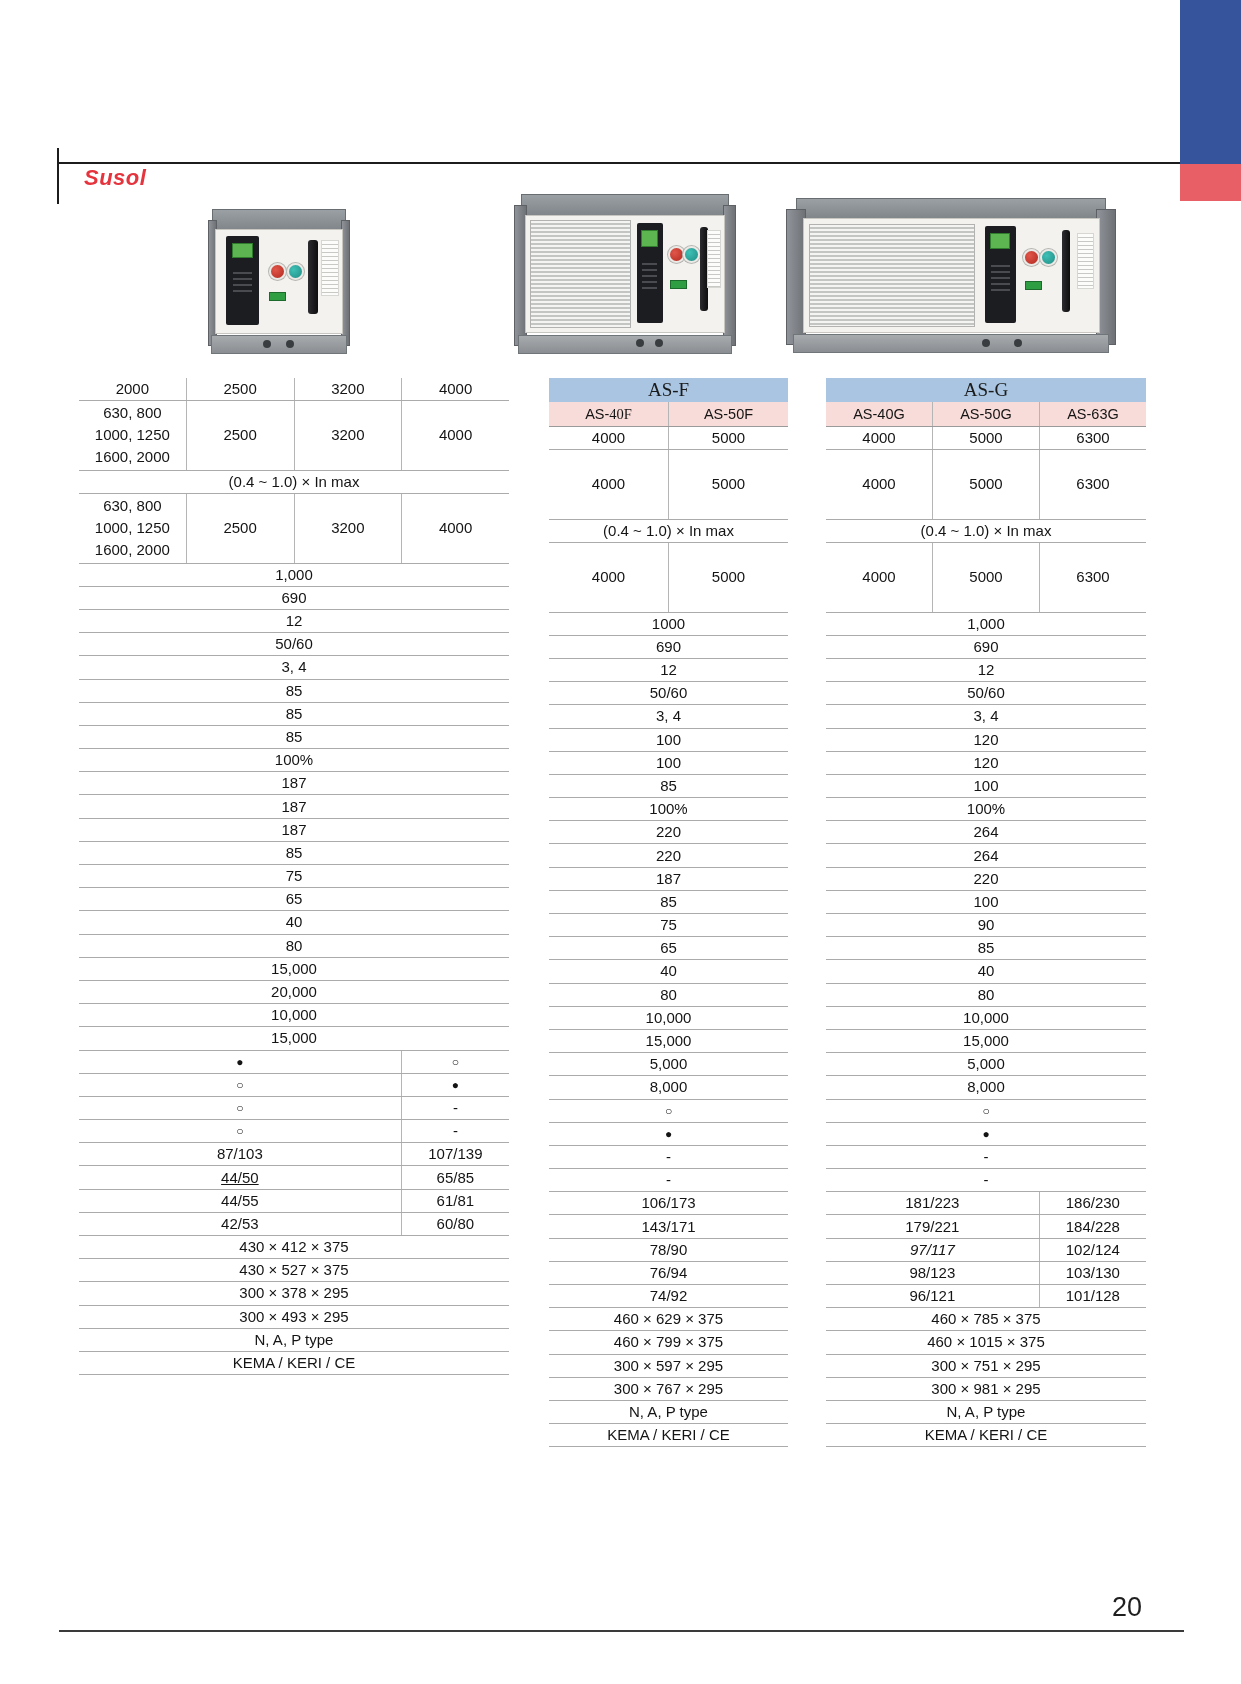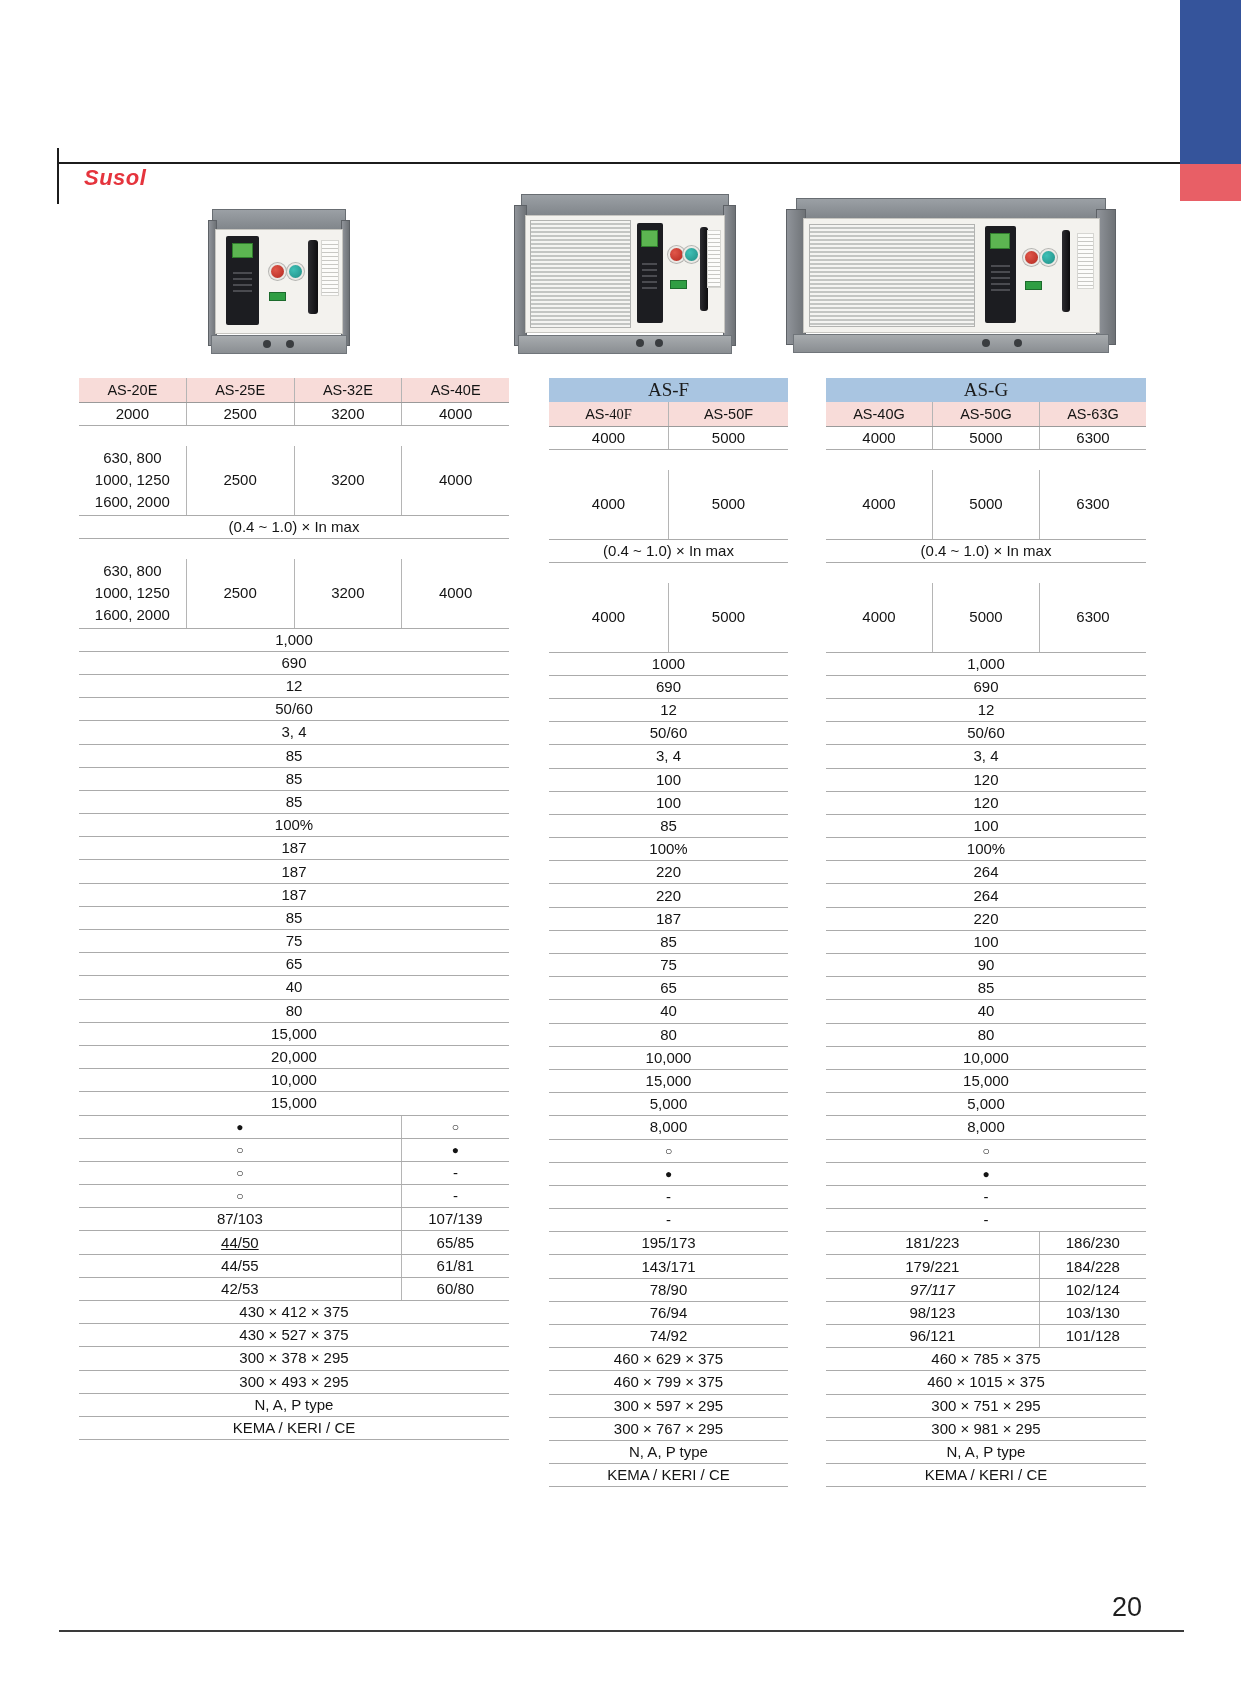--- a/index.html
+++ b/index.html
@@ -14,21 +14,21 @@
   .brand{position:absolute;left:84px;top:165px;font-size:22px;font-weight:bold;font-style:italic;
          letter-spacing:.5px;color:var(--c-brand,#e5343d);}
 
   
   .spec-table{position:absolute;top:378px;font-size:15px;}
   .t-title{height:24px;display:flex;align-items:center;justify-content:center;
            background:var(--c-table-title,#a9c5e1);
            font-family:"Liberation Serif",serif;font-size:19px;color:#1b1b1b;}
   .t-row{display:flex;height:23.2px;border-bottom:1px solid #ababab;box-sizing:border-box;}
   .t-row.models{height:25px;background:var(--c-model-row,#f8dcd9);border-bottom:1px solid #9a9a9a;font-size:14.5px;}
-  .t-row.tall{height:69.6px;margin-top:20px;}
+  .t-row.tall{height:69.6px;}
   .t-cell{flex:1 1 0;display:flex;align-items:center;justify-content:center;
           text-align:center;white-space:pre-line;line-height:22px;box-sizing:border-box;}
   .t-cell.vdiv{border-right:1px solid #b5b5b5;}
   .t-cell.sym{font-size:12px;}
   .serif{font-family:"Liberation Serif",serif;}
 
   
   .footer-rule{position:absolute;left:59px;top:1630px;width:1125px;height:2px;background:#3a3a3a;}
   .page-number{position:absolute;left:1112px;top:1592px;font-size:27px;color:#1f1f1f;}
 
@@ -128,26 +128,20 @@
     <div class="handle" style="left:87.5%;width:2.8%;"></div>
     <div class="ratelabel" style="right:1.5%;top:12%;width:5%;height:48%;"></div>
   </div>
   <div class="base">
     <div class="knob" style="left:60%;"></div>
     <div class="knob" style="left:70%;"></div>
   </div>
 </div>
 
 <div class="spec-table" style="left:79px;width:430px;">
-    <div class="t-row models">
-      <div class="t-cell vdiv" style="flex-grow: 1; flex-basis: 0px;">AS-20E</div>
-      <div class="t-cell vdiv" style="flex-grow: 1; flex-basis: 0px;">AS-25E</div>
-      <div class="t-cell vdiv" style="flex-grow: 1; flex-basis: 0px;">AS-32E</div>
-      <div class="t-cell" style="flex-grow: 1; flex-basis: 0px;">AS-40E</div>
-    </div>
     <div class="t-row">
       <div class="t-cell vdiv" style="flex-grow: 1; flex-basis: 0px;">2000</div>
       <div class="t-cell vdiv" style="flex-grow: 1; flex-basis: 0px;">2500</div>
       <div class="t-cell vdiv" style="flex-grow: 1; flex-basis: 0px;">3200</div>
       <div class="t-cell" style="flex-grow: 1; flex-basis: 0px;">4000</div>
     </div>
     <div class="t-row tall">
       <div class="t-cell vdiv" style="flex-grow: 1; flex-basis: 0px;">630, 800
 1000, 1250
 1600, 2000</div>
@@ -370,21 +364,21 @@
     <div class="t-row">
       <div class="t-cell sym" style="flex-grow: 2; flex-basis: 0px;">●</div>
     </div>
     <div class="t-row">
       <div class="t-cell" style="flex-grow: 2; flex-basis: 0px;">-</div>
     </div>
     <div class="t-row">
       <div class="t-cell" style="flex-grow: 2; flex-basis: 0px;">-</div>
     </div>
     <div class="t-row">
-      <div class="t-cell" style="flex-grow: 2; flex-basis: 0px;">195/173</div>
+      <div class="t-cell" style="flex-grow: 2; flex-basis: 0px;">106/173</div>
     </div>
     <div class="t-row">
       <div class="t-cell" style="flex-grow: 2; flex-basis: 0px;">143/171</div>
     </div>
     <div class="t-row">
       <div class="t-cell" style="flex-grow: 2; flex-basis: 0px;">78/90</div>
     </div>
     <div class="t-row">
       <div class="t-cell" style="flex-grow: 2; flex-basis: 0px;">76/94</div>
     </div>

